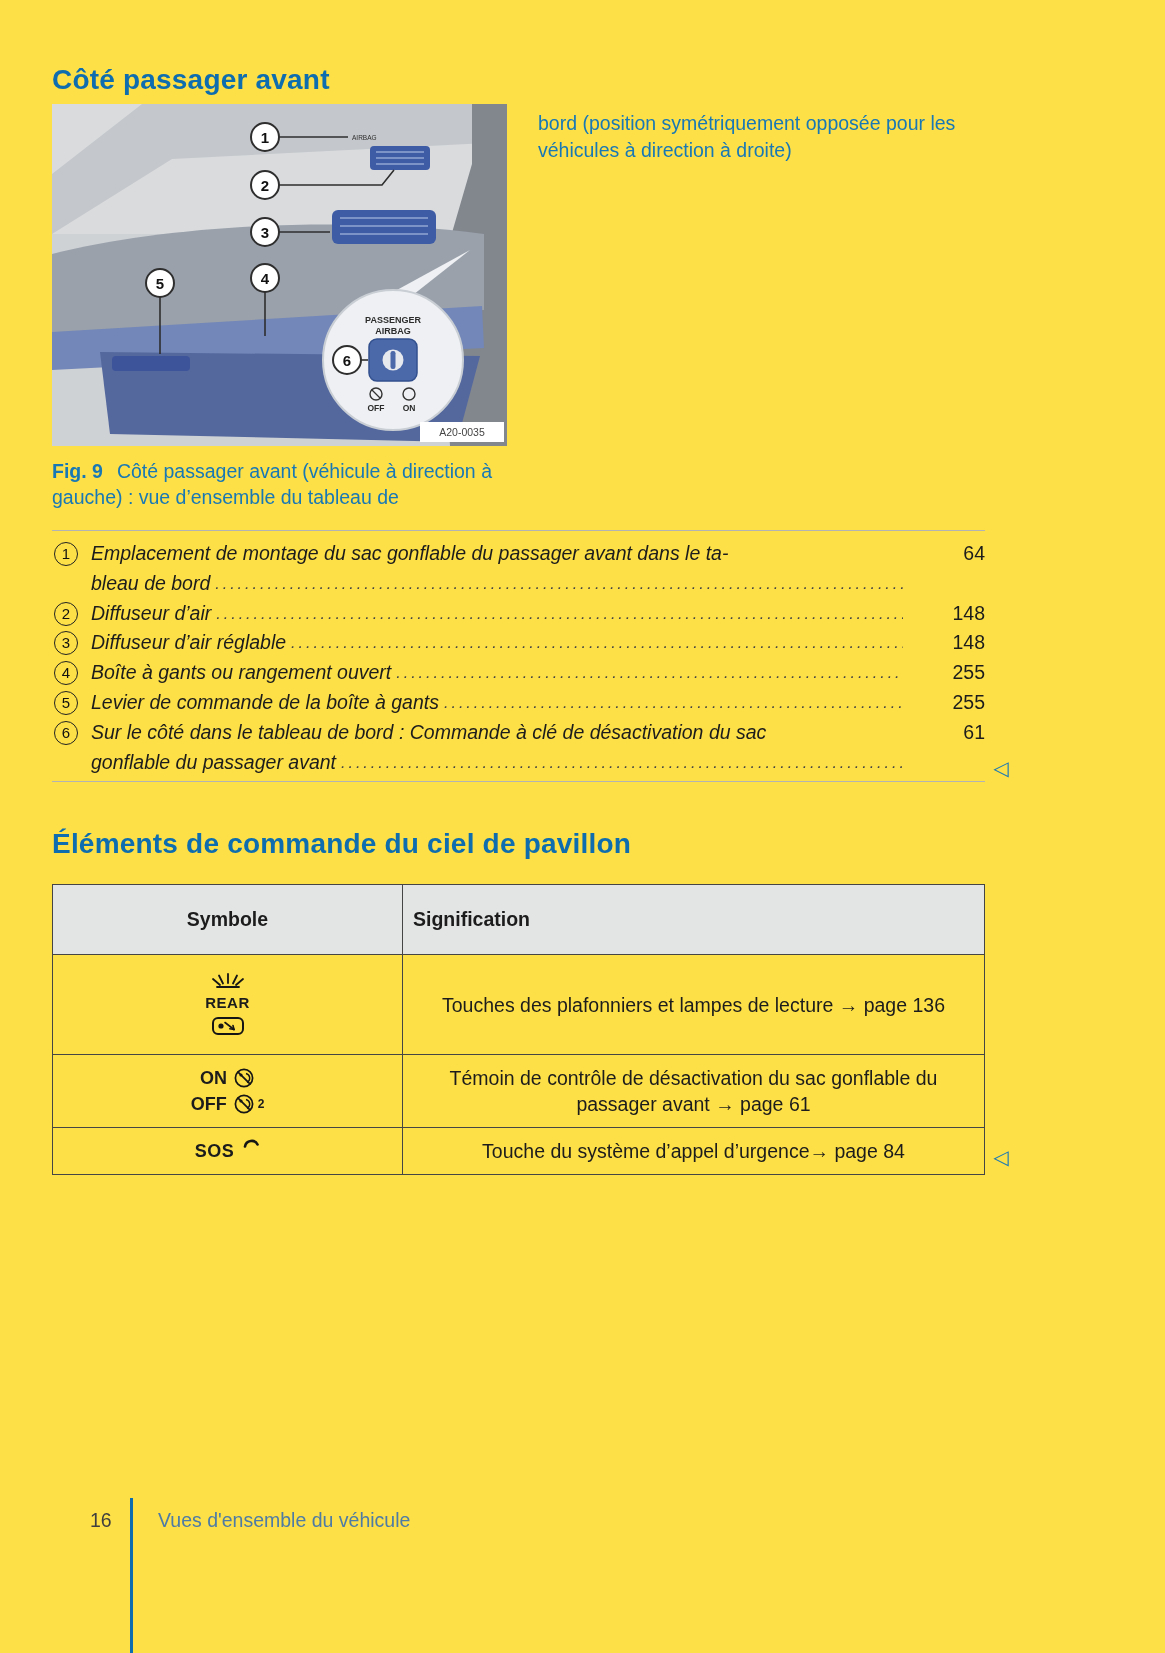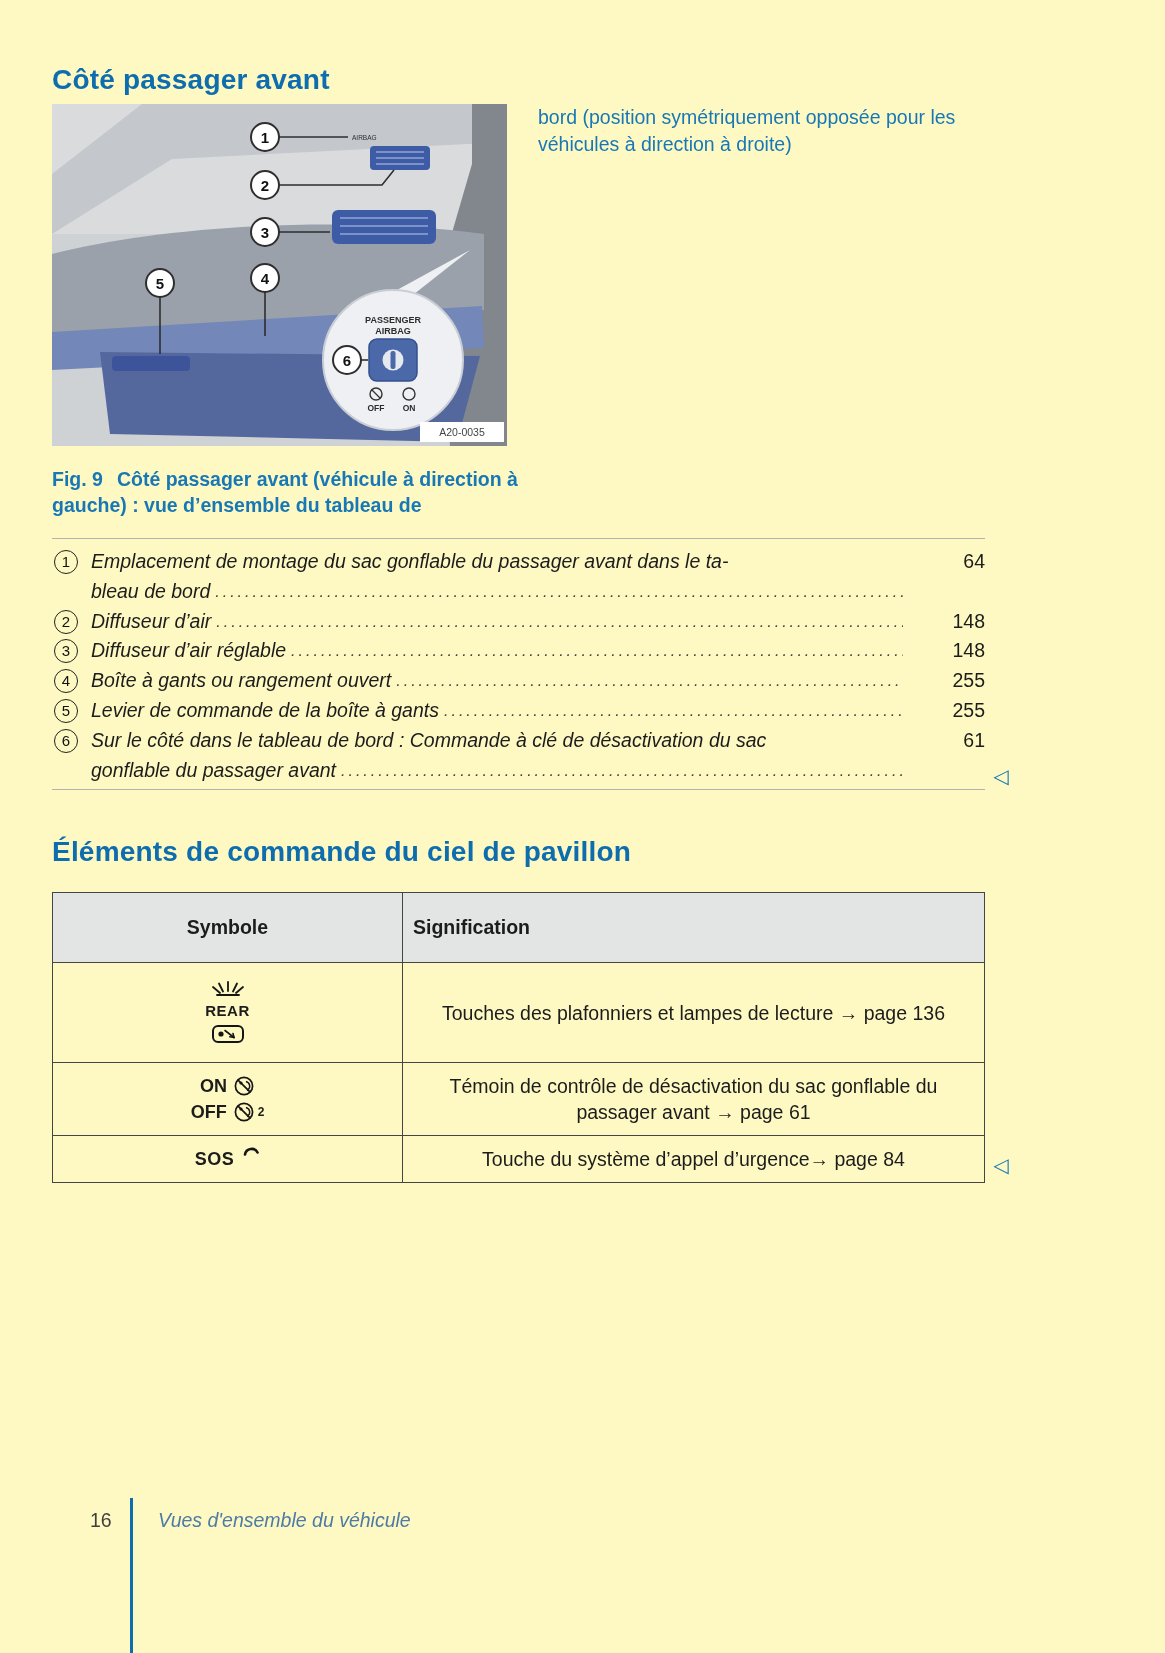--- a/index.html
+++ b/index.html
@@ -1,30 +1,30 @@
 <!DOCTYPE html>
 <html><head>
 <meta charset="utf-8">
 <style>
   * { box-sizing: border-box; margin: 0; padding: 0; }
   html, body { background: #ffffff; }
   body { font-family: "Liberation Sans", "DejaVu Sans", sans-serif; color: #1c1c1c; }
-  .page { position: relative; width: 1165px; height: 1653px; background: #fef9c3; overflow: hidden; }
+  .page { position: relative; width: 1165px; height: 1653px; background: #fde047; overflow: hidden; }
   .main { position: absolute; left: 52px; top: 64px; width: 933px; }
 
   h1, h2 { color: #0e6dae; font-size: 28px; font-weight: bold; letter-spacing: 0.2px; }
   h1 { margin-bottom: 8px; }
   h2 { margin-top: 46px; }
 
   .figure-row { position: relative; height: 342px; }
   .fig-img { position: absolute; left: 0; top: 0; width: 455px; height: 342px; display: block; }
-  .side-text { position: absolute; left: 486px; top: 0; width: 447px;
+  .side-text { position: absolute; left: 486px; top: 6px; width: 447px;
                font-size: 19.5px; line-height: 27px; color: #1878b6; }
 
-  .caption { margin-top: 20px; width: 468px; font-size: 19.5px; line-height: 26px; color: #1878b6; font-weight: bold; }
+  .caption { margin-top: 12px; width: 468px; font-size: 19.5px; line-height: 26px; color: #1878b6; }
   .caption b { margin-right: 14px; }
 
   .rule { border-top: 1px solid #b3b3b3; position: relative; }
   .rule-top { margin: 20px 0 8px; }
   .rule-bottom { margin: 4px 0 0; }
 
   .legend-entry { display: flex; align-items: flex-start; }
   .cnum { flex: 0 0 auto; width: 24px; height: 24px; border: 1.5px solid #222; border-radius: 50%;
           text-align: center; font-size: 15px; line-height: 21px; color: #111; margin: 3px 13px 0 2px; }
   .lbody { flex: 1 1 auto; min-width: 0; margin-right: 18px; }
@@ -55,21 +55,21 @@
   .sym-line { display: flex; align-items: center; justify-content: center; gap: 6px;
               font-size: 18px; font-weight: bold; line-height: 26px; }
   .sub { font-size: 12px; font-weight: bold; align-self: flex-end; margin-left: -3px; }
   .sos-wrap { display: inline-flex; align-items: flex-start; gap: 8px;
               font-size: 18px; font-weight: bold; letter-spacing: 0.5px; }
   .sos-wrap svg { margin-top: -5px; }
   .icon { display: block; }
 
   .footer-num  { position: absolute; left: 90px;  top: 1509px; font-size: 19.5px; color: #3f3f3f; }
   .footer-line { position: absolute; left: 130px; top: 1498px; width: 3px; height: 155px; background: #0e6dae; }
-  .footer-text { position: absolute; left: 158px; top: 1509px; font-size: 19.5px; color: #4d7ba6; font-style: italic; }
+  .footer-text { position: absolute; left: 158px; top: 1509px; font-size: 19.5px; color: #4d7ba6; }
 </style>
 </head>
 <body>
 
 <div class="page">
   <div class="main">
 
     <h1>Côté passager avant</h1>
 
     <div class="figure-row">

